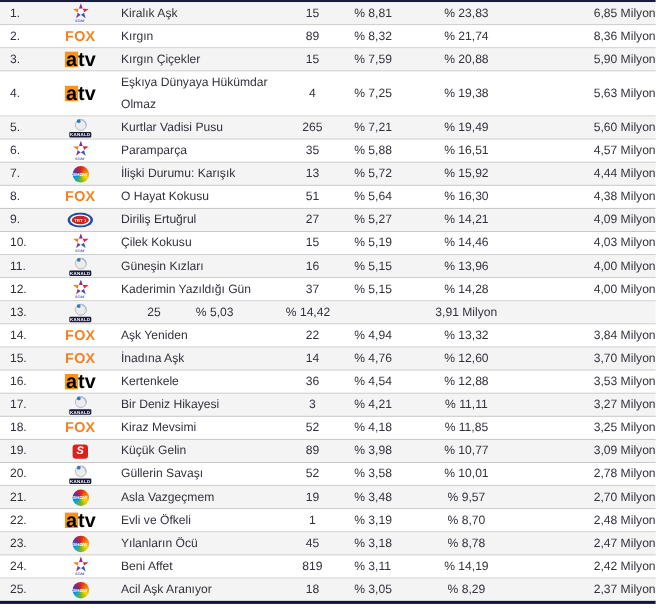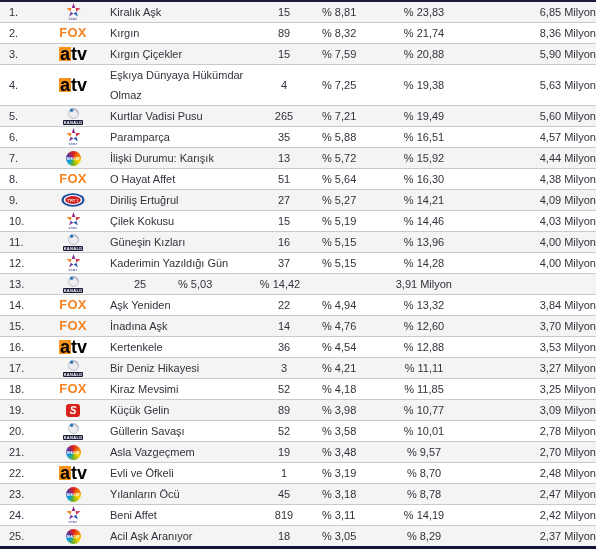--- a/index.html
+++ b/index.html
@@ -175,21 +175,21 @@
     <div class="cell col-share">% 15,92</div>
     <div class="cell col-viewers">4,44 Milyon</div>
   </div>
         <div class="row">
     <div class="cell col-rank">8.</div>
     <div class="cell col-logo">
             <span class="logo">
               <span class="fox-word">FOX</span>
             </span>
           </div>
-    <div class="cell col-show">O Hayat Affet</div>
+    <div class="cell col-show">O Hayat Kokusu</div>
     <div class="cell col-episode">51</div>
     <div class="cell col-rating">% 5,64</div>
     <div class="cell col-share">% 16,30</div>
     <div class="cell col-viewers">4,38 Milyon</div>
   </div>
         <div class="row alt">
     <div class="cell col-rank">9.</div>
     <div class="cell col-logo">
             <span class="logo">
               <svg width="24" height="14" viewBox="0 0 24 14">

